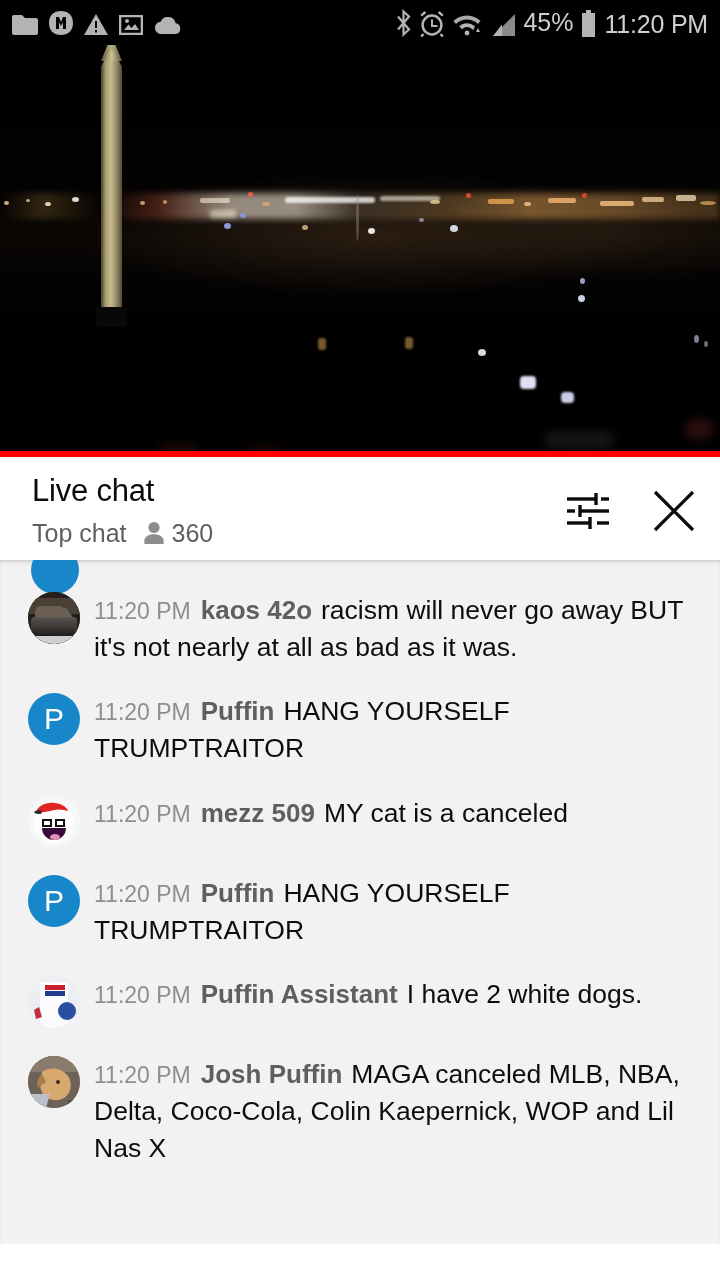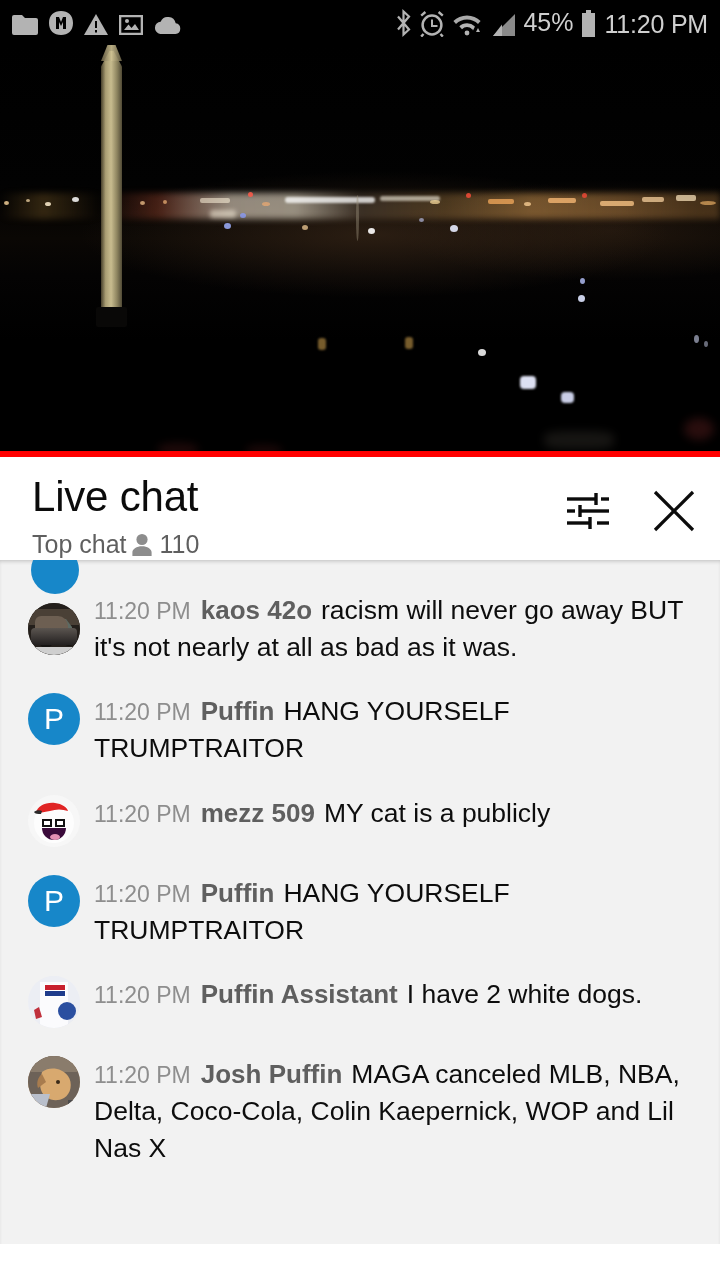--- a/index.html
+++ b/index.html
@@ -64,40 +64,40 @@
 
   .progress-bar { position:absolute; left:0; right:0; bottom:0; height:6px; background:#ff0000; }
 
   
   .chat-header {
     flex:0 0 103px; background:#ffffff;
     display:flex; align-items:flex-start; padding:18px 22px 0 32px;
     position:relative;
   }
   .ch-titles { flex:1; }
-  .ch-title { font-size:42px; font-weight:400; color:#0b0b0b; letter-spacing:-0.2px; line-height:1.05; }
-  .ch-sub-row { display:flex; align-items:flex-start; margin-top:11px; gap:4px; }
+  .ch-title { font-size:31px; font-weight:400; color:#0b0b0b; letter-spacing:-0.2px; line-height:1.05; }
+  .ch-sub-row { display:flex; align-items:flex-start; margin-top:11px; gap:16px; }
   .ch-sub { font-size:25px; color:#5f5f5f; font-weight:400; }
   .ch-viewers { display:flex; align-items:center; gap:7px; }
   .ch-count { font-size:25px; color:#5f5f5f; }
   .ch-actions { display:flex; align-items:center; gap:38px; padding-top:12px; }
   .ic-btn { width:48px; height:48px; display:flex; align-items:center; justify-content:center; cursor:pointer; }
 
   
   .chat-list {
     flex:1 1 auto; background:#f2f2f2; overflow:hidden;
     position:relative; padding-top:0;
     box-shadow: inset 0 3px 4px -2px rgba(0,0,0,0.22);
   }
   .peek-avatar {
     position:absolute; top:-14px; left:31px; width:48px; height:48px;
     border-radius:50%; background:#1787c9;
   }
   .msg { display:flex; padding:14px 26px 14px 28px; align-items:flex-start; }
-  .msg-0 { padding-top:32px;align-items:center; }
+  .msg-0 { padding-top:32px; }
   .avatar {
     flex:0 0 52px; width:52px; height:52px; border-radius:50%;
     margin-right:14px; overflow:hidden; position:relative; background:#ddd;
   }
   .avatar-letter {
     width:100%; height:100%; display:flex; align-items:center; justify-content:center;
     color:#ffffff; font-size:30px; font-weight:400; font-family:"Liberation Sans", sans-serif;
   }
   .msg-body { flex:1; font-size:26.5px; line-height:1.38; color:#0d0d0d; word-wrap:break-word; }
   .msg-time { color:#8e8e8e; font-size:23px; margin-right:10px; }
@@ -238,21 +238,21 @@
   <div class="chat-header">
     <div class="ch-titles">
       <div class="ch-title">Live chat</div>
       <div class="ch-sub-row">
         <span class="ch-sub">Top chat</span>
         <span class="ch-viewers">
           <svg width="22" height="24" viewBox="0 0 22 24" fill="#8d8d8d">
               <circle cx="11" cy="6.5" r="5.6"></circle>
               <path d="M11 13.2c-5.3 0-9.6 2.7-9.6 6.1V23h19.2v-3.7c0-3.4-4.3-6.1-9.6-6.1z"></path>
             </svg>
-          <span class="ch-count">110</span>
+          <span class="ch-count">360</span>
         </span>
       </div>
     </div>
     <div class="ch-actions">
       <div class="ic-btn">
         <svg width="46" height="42" viewBox="0 0 46 42" stroke="#0b0b0b" stroke-width="3.4" fill="none" stroke-linecap="butt">
           <line x1="2" y1="9" x2="30" y2="9"></line>
             <line x1="36" y1="9" x2="44" y2="9"></line>
             <line x1="31" y1="3" x2="31" y2="15"></line>
           <line x1="2" y1="21" x2="10" y2="21"></line>
@@ -298,21 +298,21 @@
           <div class="avatar av-meme"><svg width="52" height="52" viewBox="0 0 52 52">
               <circle cx="26" cy="28" r="20" fill="#fdfdfd"></circle>
               <path d="M10 28c0-9 7-15 16-15s16 6 16 15" fill="#fdfdfd"></path>
               <path d="M8 18c1-7 10-11 19-10 7 1 12 4 13 8-6-2-12-2-18 0-6 1-11 2-14 2z" fill="#e02424"></path>
               <path d="M6 17c2-2 6-2 8-1l-1 3c-3 0-6 0-7-2z" fill="#2a2a2a"></path>
               <path d="M15 25h8v6h-8z" fill="#fff" stroke="#111" stroke-width="2"></path>
               <path d="M28 25h8v6h-8z" fill="#fff" stroke="#111" stroke-width="2"></path>
               <path d="M14 33h24a12 12 0 01-24 0z" fill="#3a0a3a"></path>
               <ellipse cx="27" cy="42" rx="5" ry="3" fill="#e48fb4"></ellipse>
             </svg></div>
-          <div class="msg-body"><span class="msg-time">11:20 PM</span><span class="msg-author">mezz 509</span><span class="msg-text">MY cat is a publicly</span></div>
+          <div class="msg-body"><span class="msg-time">11:20 PM</span><span class="msg-author">mezz 509</span><span class="msg-text">MY cat is a canceled</span></div>
         </div>
         <div class="msg">
           <div class="avatar" style="background: rgb(23, 135, 201);">
             <div class="avatar-letter">P</div>
           </div>
           <div class="msg-body"><span class="msg-time">11:20 PM</span><span class="msg-author">Puffin</span><span class="msg-text">HANG YOURSELF TRUMPTRAITOR</span></div>
         </div>
         <div class="msg">
           <div class="avatar av-jersey"><svg width="52" height="52" viewBox="0 0 52 52">
               <rect width="52" height="52" fill="#eceef4"></rect>

